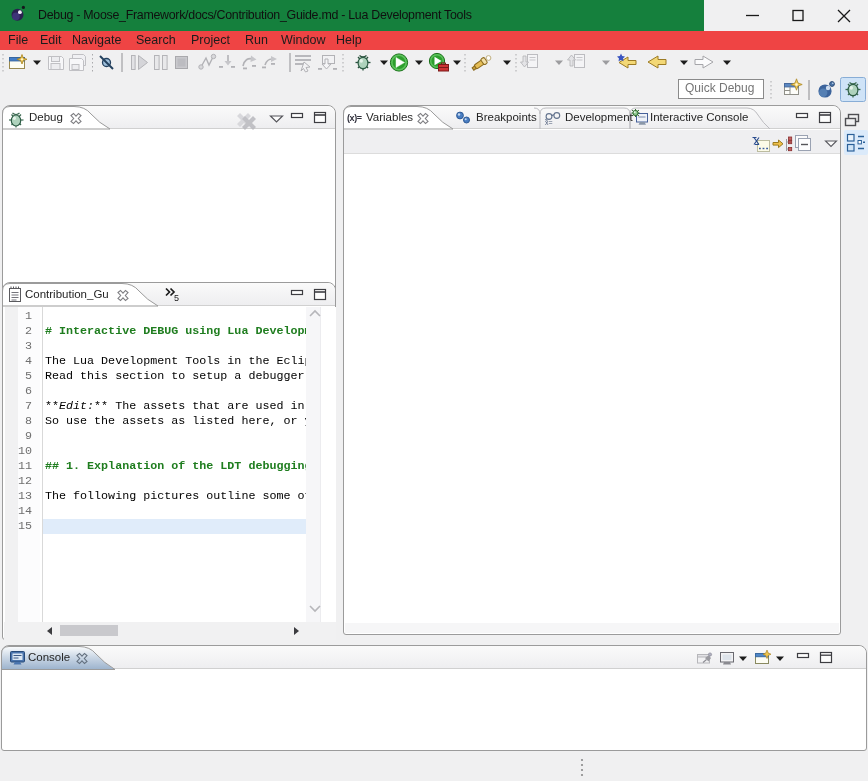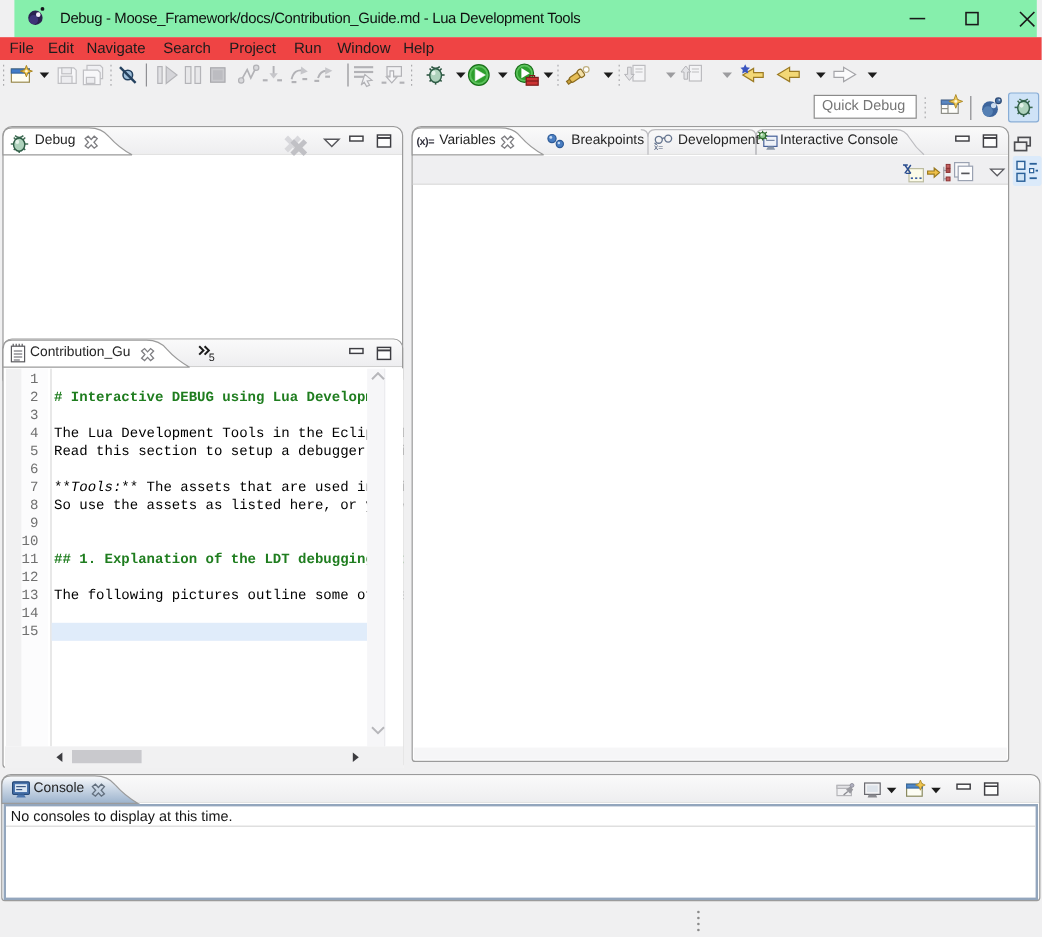--- a/index.html
+++ b/index.html
@@ -1,19 +1,19 @@
 <!DOCTYPE html>
 <html><head><meta charset="utf-8">
 <style>
 *{margin:0;padding:0;box-sizing:border-box}
 html,body{width:868px;height:781px;overflow:hidden;background:#f0f0f1;font-family:"Liberation Sans",sans-serif;}
 .abs{position:absolute}
 svg{position:absolute;overflow:visible}
 
-#titlebar{position:absolute;left:12px;top:0;width:852px;height:31px;background:#86efac}
+#titlebar{position:absolute;left:0;top:0;width:704px;height:31px;background:#15803d}
 #title-text{position:absolute;left:38px;top:0;height:31px;line-height:31px;font-size:12.4px;letter-spacing:-0.28px;color:#101010}
 
 #menubar{position:absolute;left:0;top:31px;width:868px;height:19px;background:#ef4444;font-size:12.5px;color:#1c1c1c}
 #menubar span{position:absolute;top:2px}
 #toolrow2{position:absolute;left:0;top:76px;width:868px;height:28px}
 
 .panel{position:absolute;background:#fff;border:1px solid #9b9b9b;border-radius:8px 8px 3px 3px}
 .hdr{position:absolute;left:0;top:0;right:0;height:23px;background:linear-gradient(#fafafa,#eeeef0);border-bottom:1px solid #d0d0d0;border-radius:8px 8px 0 0}
 .tabtxt{position:absolute;font-size:11.5px;color:#252525;top:5px}
 
@@ -316,21 +316,21 @@
     <div class="lnum" style="left:5px;top:122px">9</div>
     <div class="lnum" style="left:5px;top:137px">10</div>
     <div class="lnum" style="left:5px;top:152px">11</div>
     <div class="lnum" style="left:5px;top:167px">12</div>
     <div class="lnum" style="left:5px;top:182px">13</div>
     <div class="lnum" style="left:5px;top:197px">14</div>
     <div class="lnum" style="left:5px;top:212px">15</div>
     <div class="eline green" style="left:41px;top:17px"># Interactive DEBUG using Lua Development Tools</div>
     <div class="eline" style="left:41px;top:47px">The Lua Development Tools in the Eclipse IDE provide</div>
     <div class="eline" style="left:41px;top:62px">Read this section to setup a debugger environment on</div>
-    <div class="eline" style="left:41px;top:92px">**<i>Tools:</i>** The assets that are used in this section</div>
+    <div class="eline" style="left:41px;top:92px">**<i>Edit:</i>** The assets that are used in this section</div>
     <div class="eline" style="left:41px;top:107px">So use the assets as listed here, or you will need t</div>
     <div class="eline green" style="left:41px;top:152px">## 1. Explanation of the LDT debugging mechanism</div>
     <div class="eline" style="left:41px;top:182px">The following pictures outline some of the mechanism</div>
 
     <div class="abs" style="left:302px;top:0;width:30px;height:315px;background:#ffffff"></div>
     <div class="abs" style="left:302px;top:0;width:15px;height:315px;background:#f6f6f8;border-right:1px solid #ececef"></div>
     <svg width="30" height="315" style="left:302px;top:0">
       <path d="M4,9 l5,-5 5,5" fill="none" stroke="#b6b6ba" stroke-width="1.6"></path>
       <path d="M4,299 l5,5 5,-5" fill="none" stroke="#b6b6ba" stroke-width="1.6"></path>
     </svg>
@@ -456,24 +456,20 @@
 
     <rect x="753.5" y="7.5" width="13" height="10" fill="#fdfdf4" stroke="#8a8a60"></rect>
     <rect x="753.5" y="7.5" width="13" height="3.2" fill="#4f87c7" stroke="#3a6aa0"></rect>
     <path d="M765,4 L766.2,7 L769,8.2 L766.2,9.4 L765,12.5 L763.8,9.4 L761,8.2 L763.8,7 Z" fill="#efc54e" stroke="#b08a28" stroke-width="0.7"></path>
     <path d="M774,10.5 h8 l-4,4.5 z" fill="#1c1c1c"></path>
 
     <rect x="795.5" y="7.5" width="11" height="4" fill="#fdfdfd" stroke="#3d3d42" stroke-width="1.2"></rect>
     <rect x="818.5" y="6.5" width="11" height="10" fill="#fdfdfd" stroke="#3d3d42" stroke-width="1.2"></rect>
     <line x1="818.5" y1="9.2" x2="829.5" y2="9.2" stroke="#3d3d42" stroke-width="1.3"></line>
   </svg>
-  <div class="abs" style="left:1px;top:24px;width:862px;height:80px;border:2px solid #93a6bd;background:#fff">
-    <div class="abs" style="left:4px;top:1px;font-size:12px;color:#151515">No consoles to display at this time.</div>
-    <div class="abs" style="left:0;top:16px;width:100%;height:1px;background:#d8d8d8"></div>
-  </div>
 </div>
 
 <svg width="30" height="60" style="left:840px;top:108px">
   <rect x="8.5" y="6.5" width="10" height="7" fill="none" stroke="#4e4e52" stroke-width="1.4"></rect>
   <rect x="5.5" y="10.5" width="10" height="7" fill="#f0f0f1" stroke="#4e4e52" stroke-width="1.4"></rect>
   <rect x="4" y="22" width="24" height="25" rx="2" fill="#dbeafa"></rect>
   <rect x="7.5" y="26.5" width="6.5" height="6.5" fill="#e8f2fb" stroke="#2a6099" stroke-width="1.2"></rect>
   <rect x="7.5" y="36.5" width="6.5" height="6.5" fill="#cfe3f5" stroke="#2a6099" stroke-width="1.2"></rect>
   <g stroke="#2a6099" stroke-width="1.5">
     <line x1="18" y1="28.5" x2="24" y2="28.5"></line>

